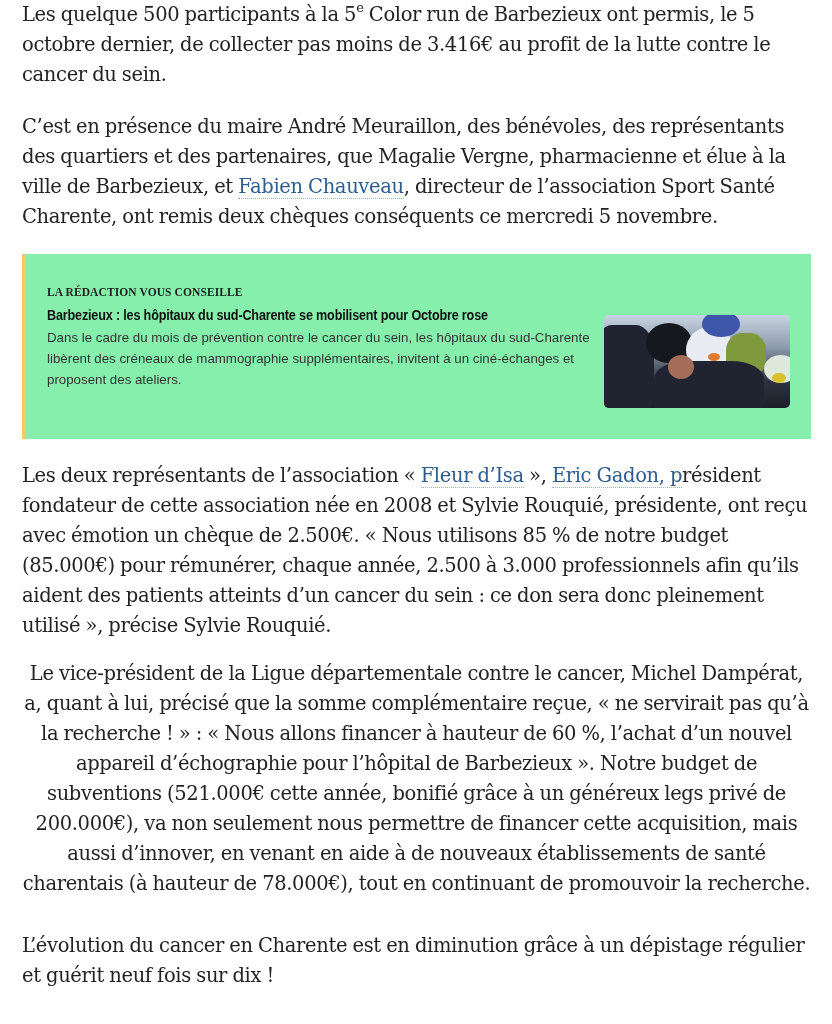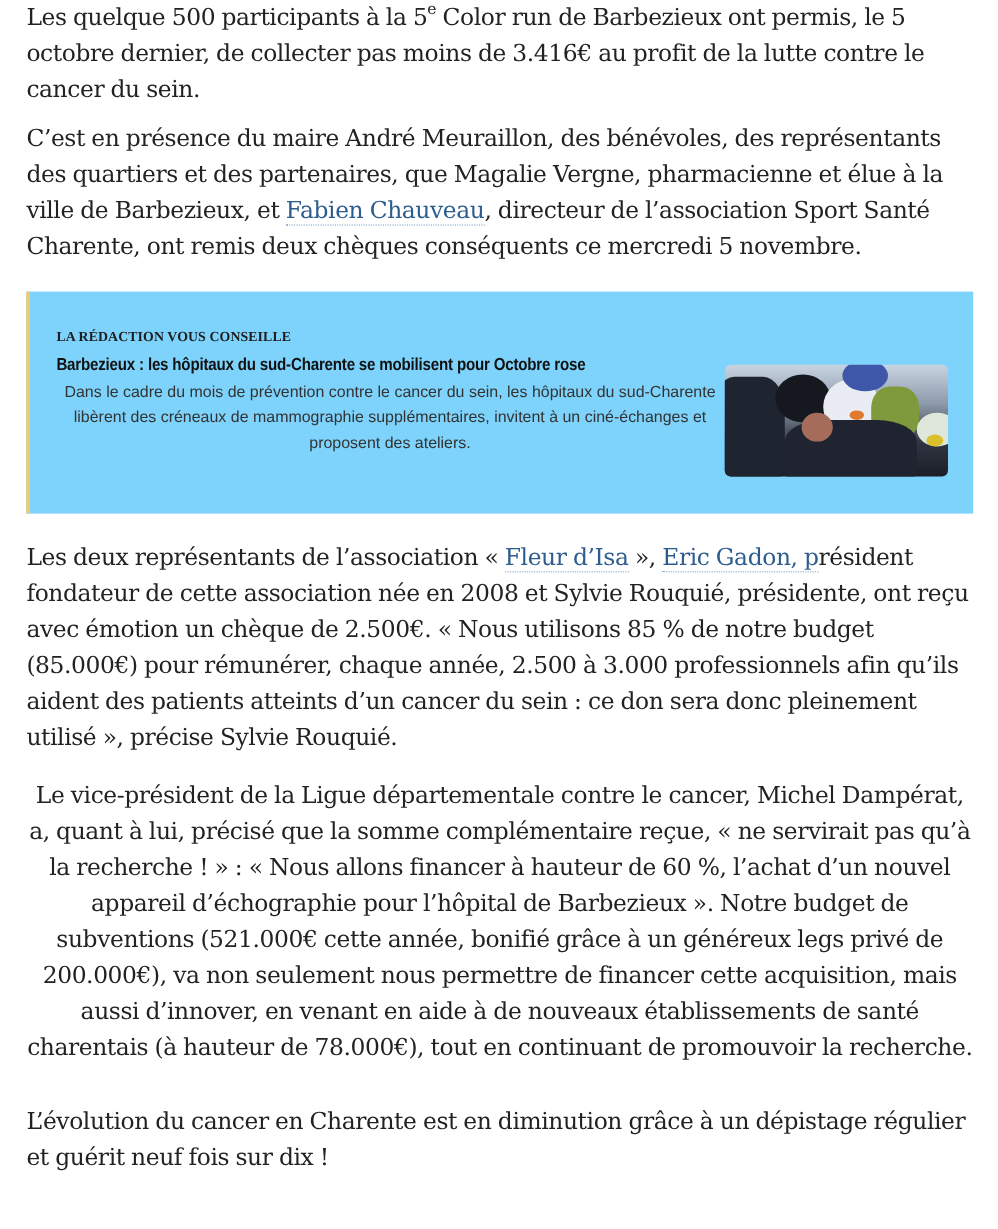--- a/index.html
+++ b/index.html
@@ -11,32 +11,32 @@
   .article { padding: 0 21px 0 22px; }
   p.para {
     margin: 0;
     font-size: 19.5px;
     line-height: 30px;
     letter-spacing: -0.35px;
     word-spacing: -0.5px;
   }
   p.para + p.para, .reco + p.para { margin-top: 0; }
   #p1 { padding-top: 0; margin-top: 0; }
-  #p2 { margin-top: 11px; }
+  #p2 { margin-top: 22px; }
   #p5 { margin-top: 18px; text-align: center; }
   #p6 { margin-top: 32px; }
   sup.ord { font-size: 13px; line-height: 0; position: relative; top: -2px; }
   a.inline-link {
     color: #2d5c8f;
     text-decoration: none;
     border-bottom: 1px dotted #9bb2cc;
   }
   .reco {
     margin: 22px 0 22px 0;
-    background: #7dd3fc;
+    background: #86efac;
     border-left: 3px solid #f1c96b;
     height: 185px;
     position: relative;
     box-sizing: border-box;
     padding: 32px 16px 0 22px;
   }
   .reco-kicker {
     font-family: "Liberation Serif", serif;
     font-size: 11.5px;
     font-weight: bold;
@@ -54,21 +54,20 @@
     white-space: nowrap;
     letter-spacing: -0.2px;
   }
   .reco-body {
     font-family: "Liberation Sans", sans-serif;
     font-size: 13.3px;
     line-height: 21px;
     color: #333333;
     margin-top: 4px;
     width: 556px;
-    text-align: center;
   }
   .reco-thumb {
     position: absolute;
     left: 579px; top: 61px;
     width: 186px; height: 93px;
     border-radius: 5px;
     overflow: hidden;
     background: linear-gradient(180deg, #c9d4e2 0%, #8d9aab 35%, #2f3441 70%, #1c1f27 100%);
   }
   .thumb-shape { position: absolute; border-radius: 50%; }

